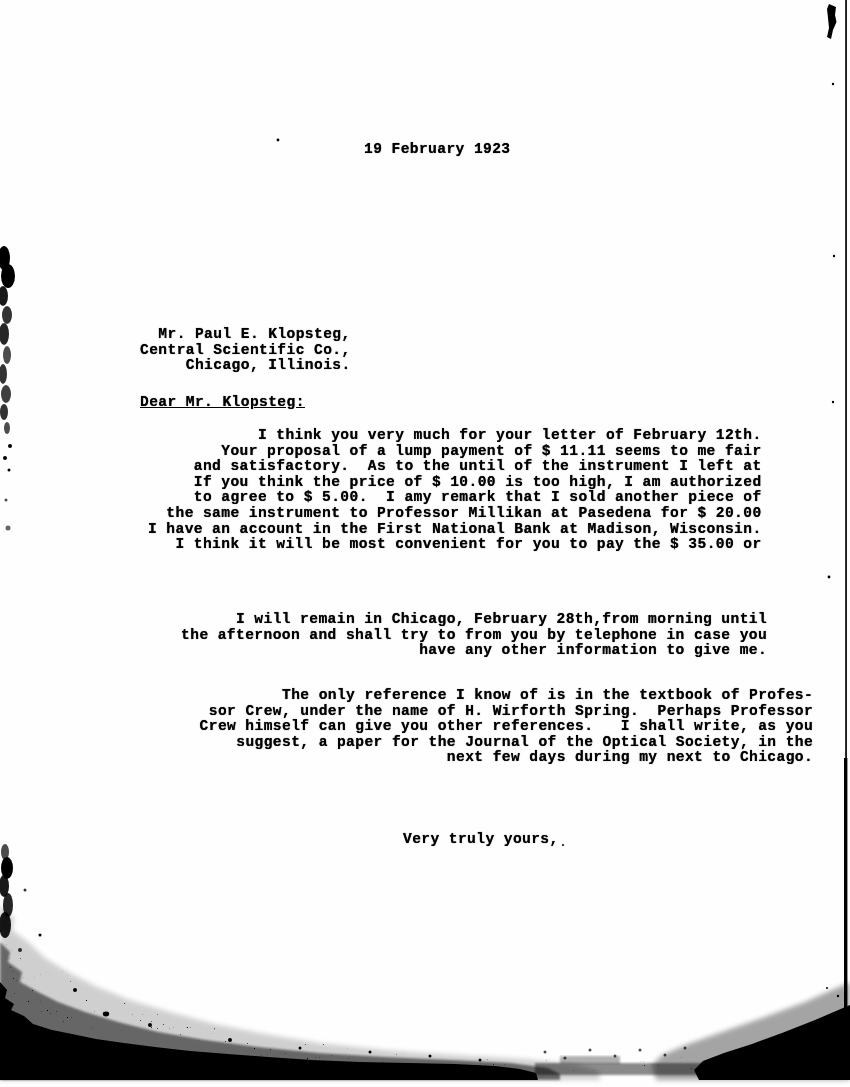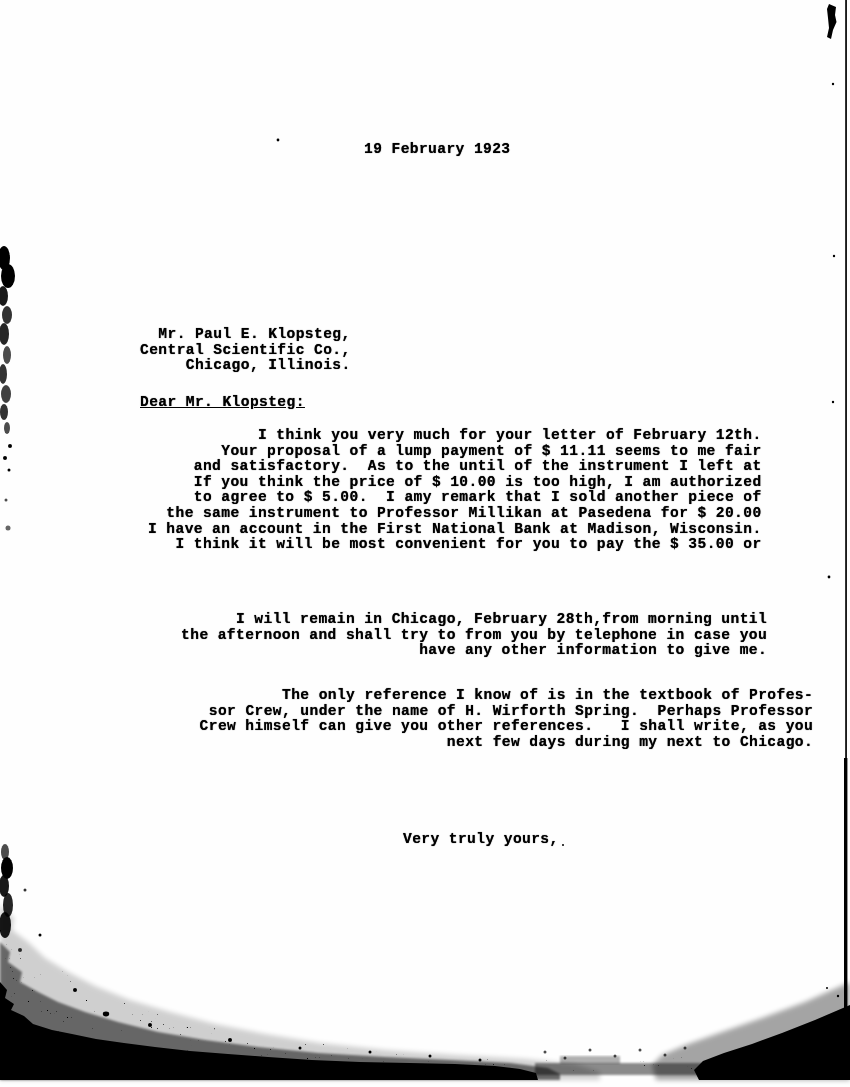--- a/index.html
+++ b/index.html
@@ -74,20 +74,21 @@
     <div class="block para-2">
       <div class="line ind">I will remain in Chicago, February 28th,from morning until</div>
       <div class="line">the afternoon and shall try to from you by telephone in case you</div>
       <div class="line">have any other information to give me.</div>
     </div>
 
     <div class="block para-3">
       <div class="line ind">The only reference I know of is in the textbook of Profes-</div>
       <div class="line">sor Crew, under the name of H. Wirforth Spring.  Perhaps Professor</div>
       <div class="line">Crew himself can give you other references.   I shall write, as you</div>
+      <div class="line">suggest, a paper for the Journal of the Optical Society, in the</div>
       <div class="line">next few days during my next to Chicago.</div>
     </div>
 
     <div class="block closing-block">
       <div class="line">Very truly yours,</div>
     </div>
 
   </div>
 
   <svg class="artifacts" width="850" height="1087" viewBox="0 0 850 1087" xmlns="http://www.w3.org/2000/svg">

